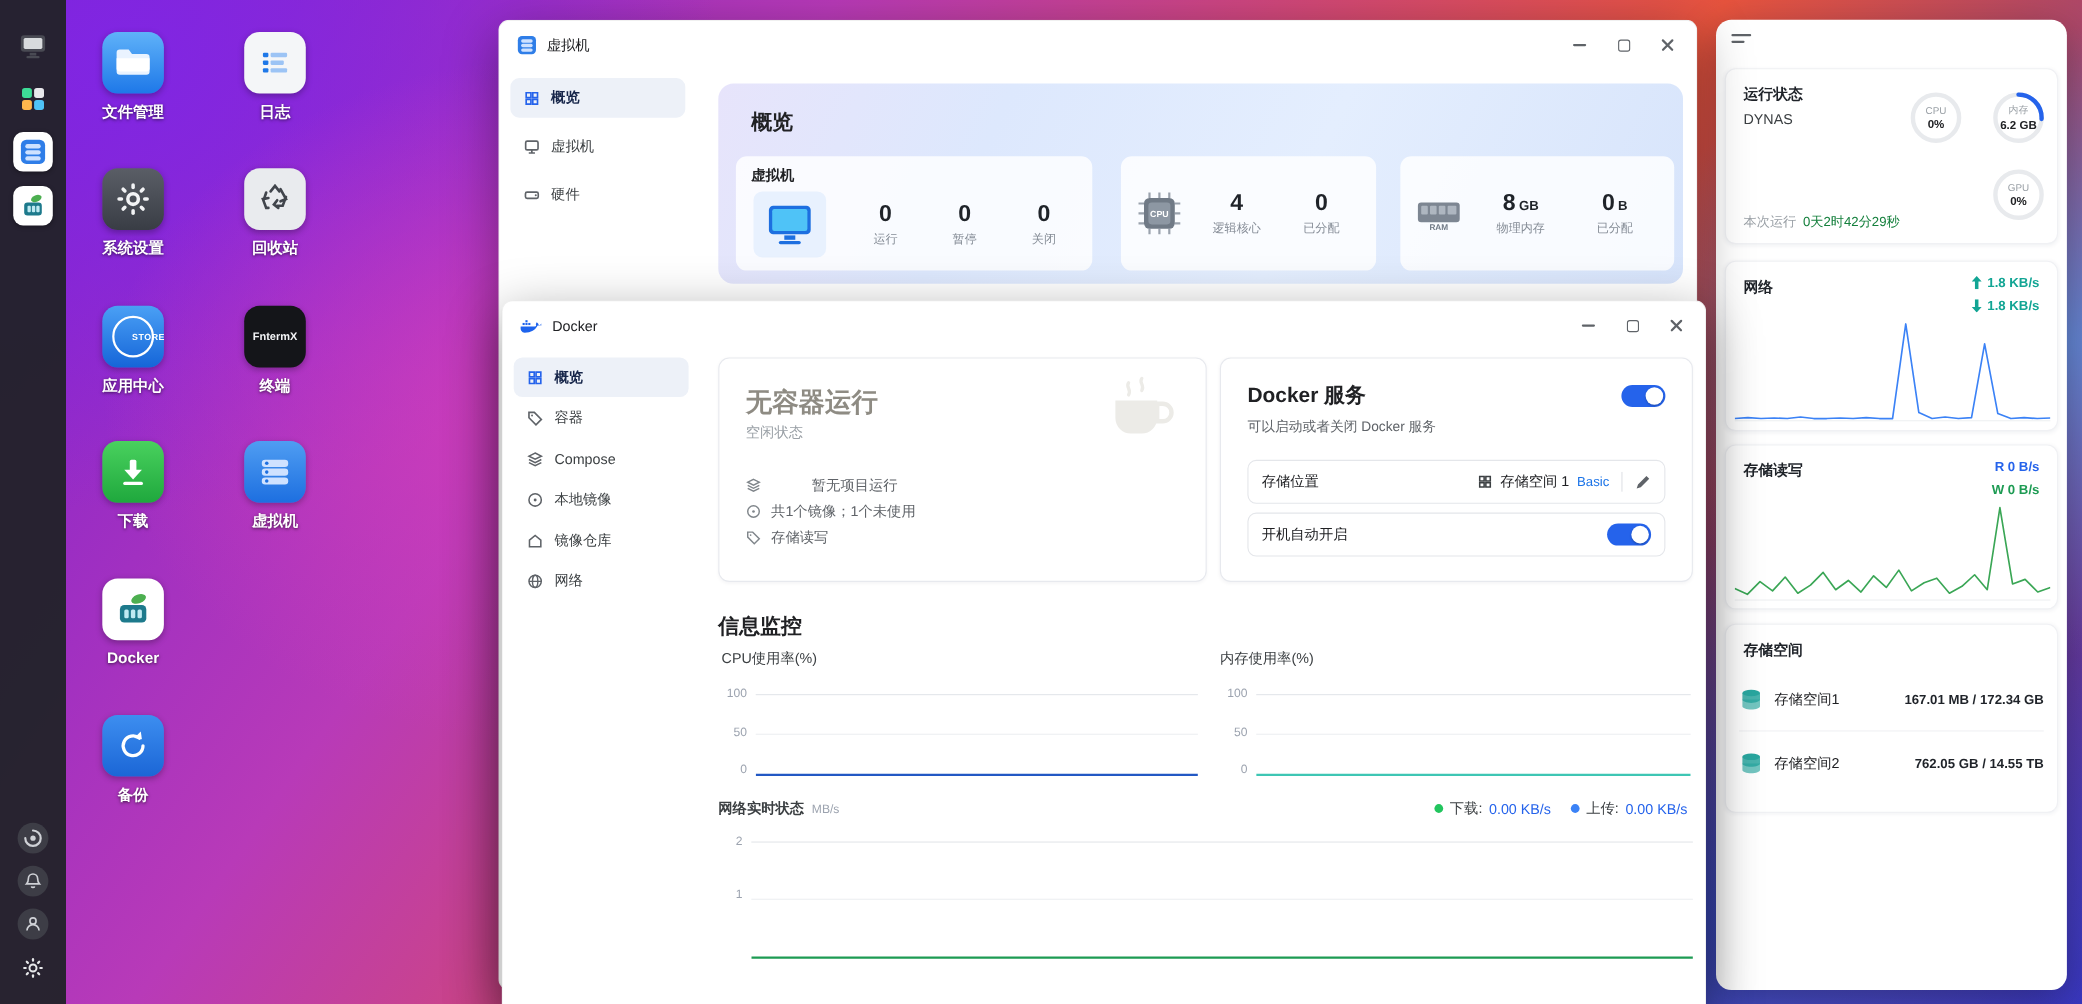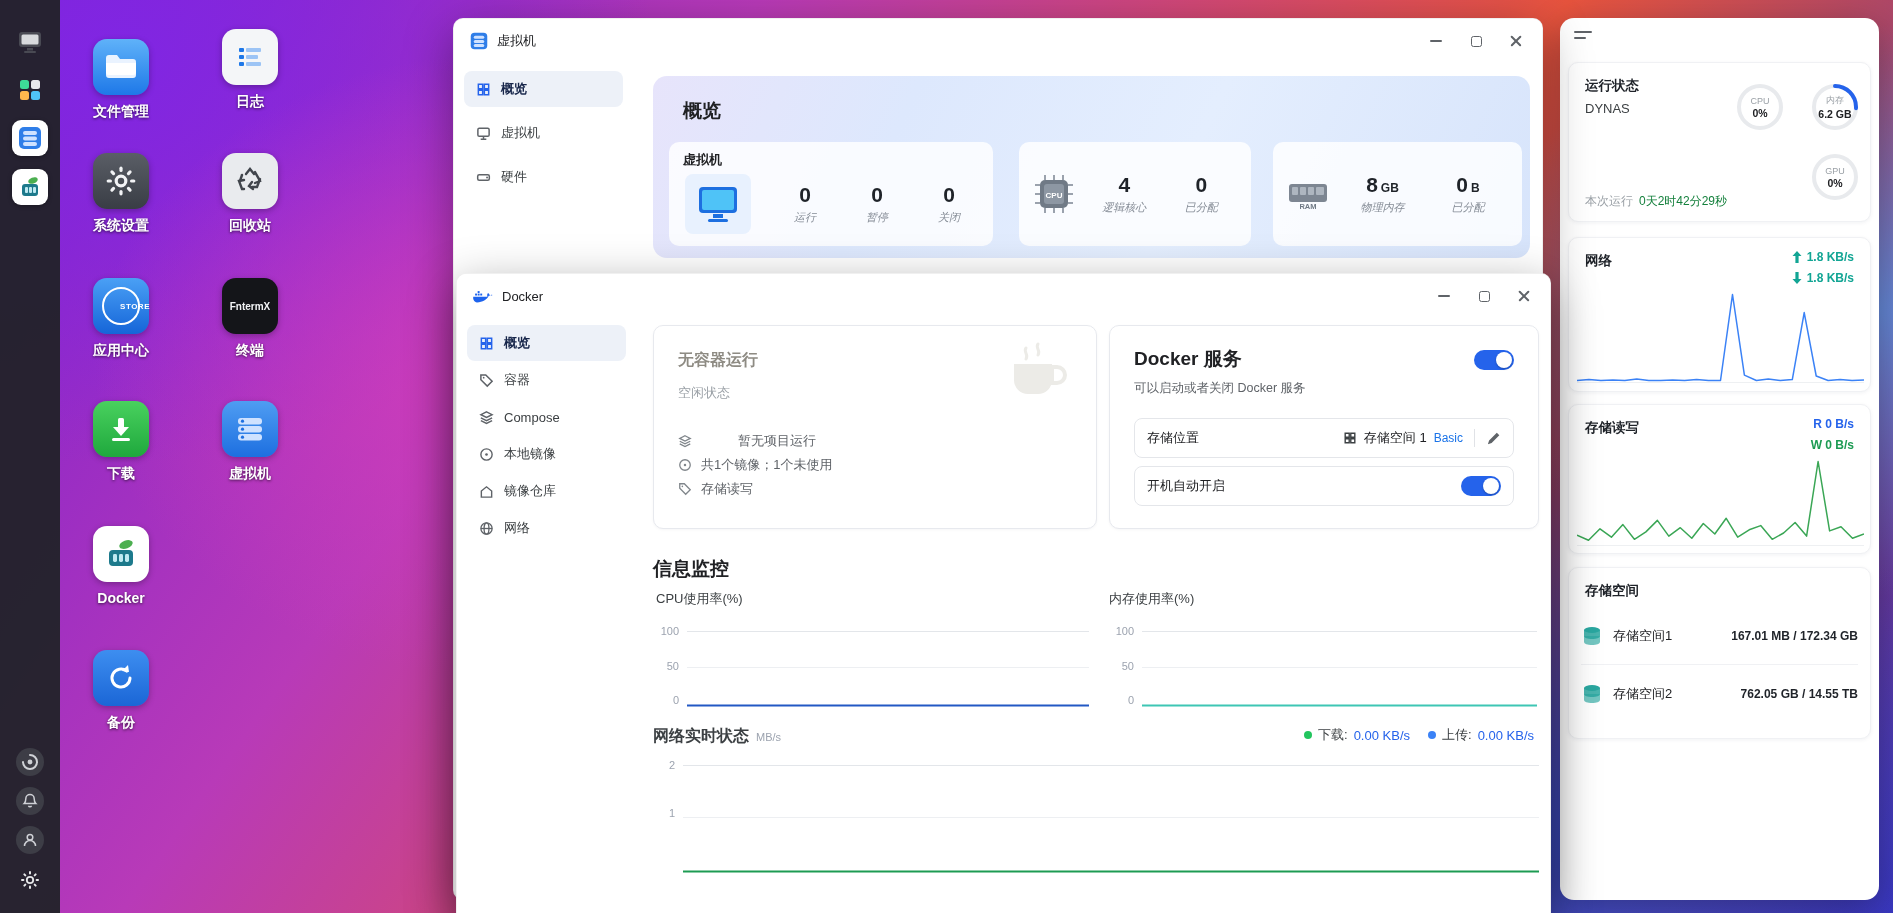--- a/index.html
+++ b/index.html
@@ -44,21 +44,21 @@
   .side-item.active { background:#edf1f8; color:#17264a; font-weight:bold; }
   .side-item.active .sicon { color:#2563eb; }
 
   
   .grad-card { position:absolute; border-radius:14px;
     background:linear-gradient(115deg,#e7e4fb 0%,#dde8fd 28%,#e4eefe 60%,#d7e4fb 100%); }
   .stat-card { position:absolute; background:rgba(255,255,255,.82); border-radius:10px; }
   .stat { display:flex; flex-direction:column; align-items:center; gap:3px; }
   .stat-v { font-size:21px; font-weight:bold; color:#1f2329; }
   .stat-v small { font-size:12px; font-weight:bold; margin-left:3px; }
-  .stat-l { font-size:11px; color:#858c96;font-style:italic; }
+  .stat-l { font-size:11px; color:#858c96; }
 
   
   .card { position:absolute; background:#fff; border:1px solid #e7e9ee; border-radius:10px; box-shadow:0 1px 3px rgba(20,30,60,.04); }
   .svc-row { position:absolute; left:24px; right:24px; height:40px; border:1px solid #e4e6ea; border-radius:8px; display:flex; align-items:center; padding:0 12px; font-size:13px; color:#202124; }
   .toggle { width:40px; height:20px; border-radius:10px; background:#2563eb; position:relative; flex:none; }
   .toggle::after { content:""; position:absolute; right:2px; top:2px; width:16px; height:16px; border-radius:50%; background:#fff; box-shadow:0 1px 2px rgba(0,0,0,.25); }
   .li-row { position:absolute; display:flex; align-items:center; gap:9px; font-size:13px; color:#5f6368; }
 
   
   .plot { position:absolute; border-top:1px solid #e3e6ea; }
@@ -152,21 +152,21 @@
             <rect x="9" y="1" width="2" height="3.4" rx="1" transform="rotate(45 10 10)"></rect>
               <rect x="9" y="15.6" width="2" height="3.4" rx="1" transform="rotate(45 10 10)"></rect>
             <rect x="1" y="9" width="3.4" height="2" rx="1" transform="rotate(45 10 10)"></rect>
               <rect x="15.6" y="9" width="3.4" height="2" rx="1" transform="rotate(45 10 10)"></rect>
           </g>
         </g>
       </svg>
     </div>
   </div>
 
-  <div class="desk" style="left:71px; top:39px;">
+  <div class="desk" style="left:71px; top:29px;">
     <div class="desk-ico" style="background:linear-gradient(180deg,#5fb2f9,#1e78e8);">
       <svg width="34" height="28" viewBox="0 0 34 28">
         <path d="M2 5a3 3 0 0 1 3-3h8l3 4h13a3 3 0 0 1 3 3v13a3 3 0 0 1-3 3H5a3 3 0 0 1-3-3z" fill="#eaf3ff"></path>
         <path d="M2 10h30v9a3 3 0 0 1-3 3H5a3 3 0 0 1-3-3z" fill="#ffffff"></path>
       </svg>
     </div>
     <div class="desk-label">文件管理</div>
   </div>
 
   <div class="desk" style="left:200px; top:29px;">
@@ -484,21 +484,21 @@
       </span>
       <span>网络</span>
     </div>
 
     <div class="card" style="left:196px; top:51px; width:444px; height:204px;">
       <svg style="position:absolute; right:22px; top:14px;" width="72" height="64" viewBox="0 0 72 64">
         <path d="M12 24h38v16a14 14 0 0 1-14 14H26a14 14 0 0 1-14-14z" fill="#ecebe7"></path>
         <path d="M50 27h5a8 8 0 0 1 0 16h-5z" fill="none" stroke="#ecebe7" stroke-width="4"></path>
         <path d="M24 8c-3 4 3 6 0 11M36 4c-3 4 3 6 0 11" fill="none" stroke="#ecebe7" stroke-width="3" stroke-linecap="round"></path>
       </svg>
-      <div style="position:absolute; left:24px; top:24px; font-size:16px; font-weight:bold; color:#8e8b83;">无容器运行</div>
+      <div style="position:absolute; left:24px; top:24px; font-size:24px; font-weight:bold; color:#8e8b83;">无容器运行</div>
       <div style="position:absolute; left:24px; top:58px; font-size:13px; color:#9aa0a6;">空闲状态</div>
 
       <div class="li-row" style="left:24px; top:106px;gap:46px;">
         <span style="display:flex;color:#80868b;">
           <svg width="14" height="14" viewBox="0 0 16 16" fill="none" stroke="currentColor" stroke-width="1.5">
               <path d="M8 2l6 3-6 3-6-3z"></path>
               <path d="M2 8.3l6 3 6-3"></path>
               <path d="M2 11.3l6 3 6-3"></path>
             </svg>
         </span>
@@ -572,21 +572,21 @@
     <span class="tick" style="left:649px; top:386px;">50</span>
     <span class="tick" style="left:649px; top:420px;">0</span>
     <div class="plot" style="left:685px; top:357px; width:395px; height:70px;">
       <div class="grid-mid"></div>
       <div class="spark" style="left:0; bottom:0; width:395px; height:8px;"><svg width="395" height="8" viewBox="0 0 395 8" preserveAspectRatio="none">
             <polyline points="0.0,6.5 43.9,6.5 87.8,6.5 131.7,6.5 175.6,6.5 219.4,6.5 263.3,6.5 307.2,6.5 351.1,6.5 395.0,6.5" fill="none" stroke="#3ec6b4" stroke-width="2" stroke-linejoin="round"></polyline>
           </svg></div>
     </div>
 
     <div style="position:absolute; left:196px; top:452px; display:flex; align-items:baseline; gap:7px;">
-      <span style="font-size:16px; font-weight:bold; color:#3c4043;">网络实时状态</span>
+      <span style="font-size:13px; font-weight:bold; color:#3c4043;">网络实时状态</span>
       <span style="font-size:11px; color:#9ca3af;">MB/s</span>
     </div>
     <div style="position:absolute; right:16px; top:452px; display:flex; align-items:center; gap:18px; font-size:13px;">
       <span style="display:flex; align-items:center; gap:6px;">
         <span class="dot" style="background:#22c55e;"></span>
         <span style="color:#3c4043;">下载:</span>
         <span style="color:#2563eb;">0.00 KB/s</span>
       </span>
       <span style="display:flex; align-items:center; gap:6px;">
         <span class="dot" style="background:#3b82f6;"></span>

